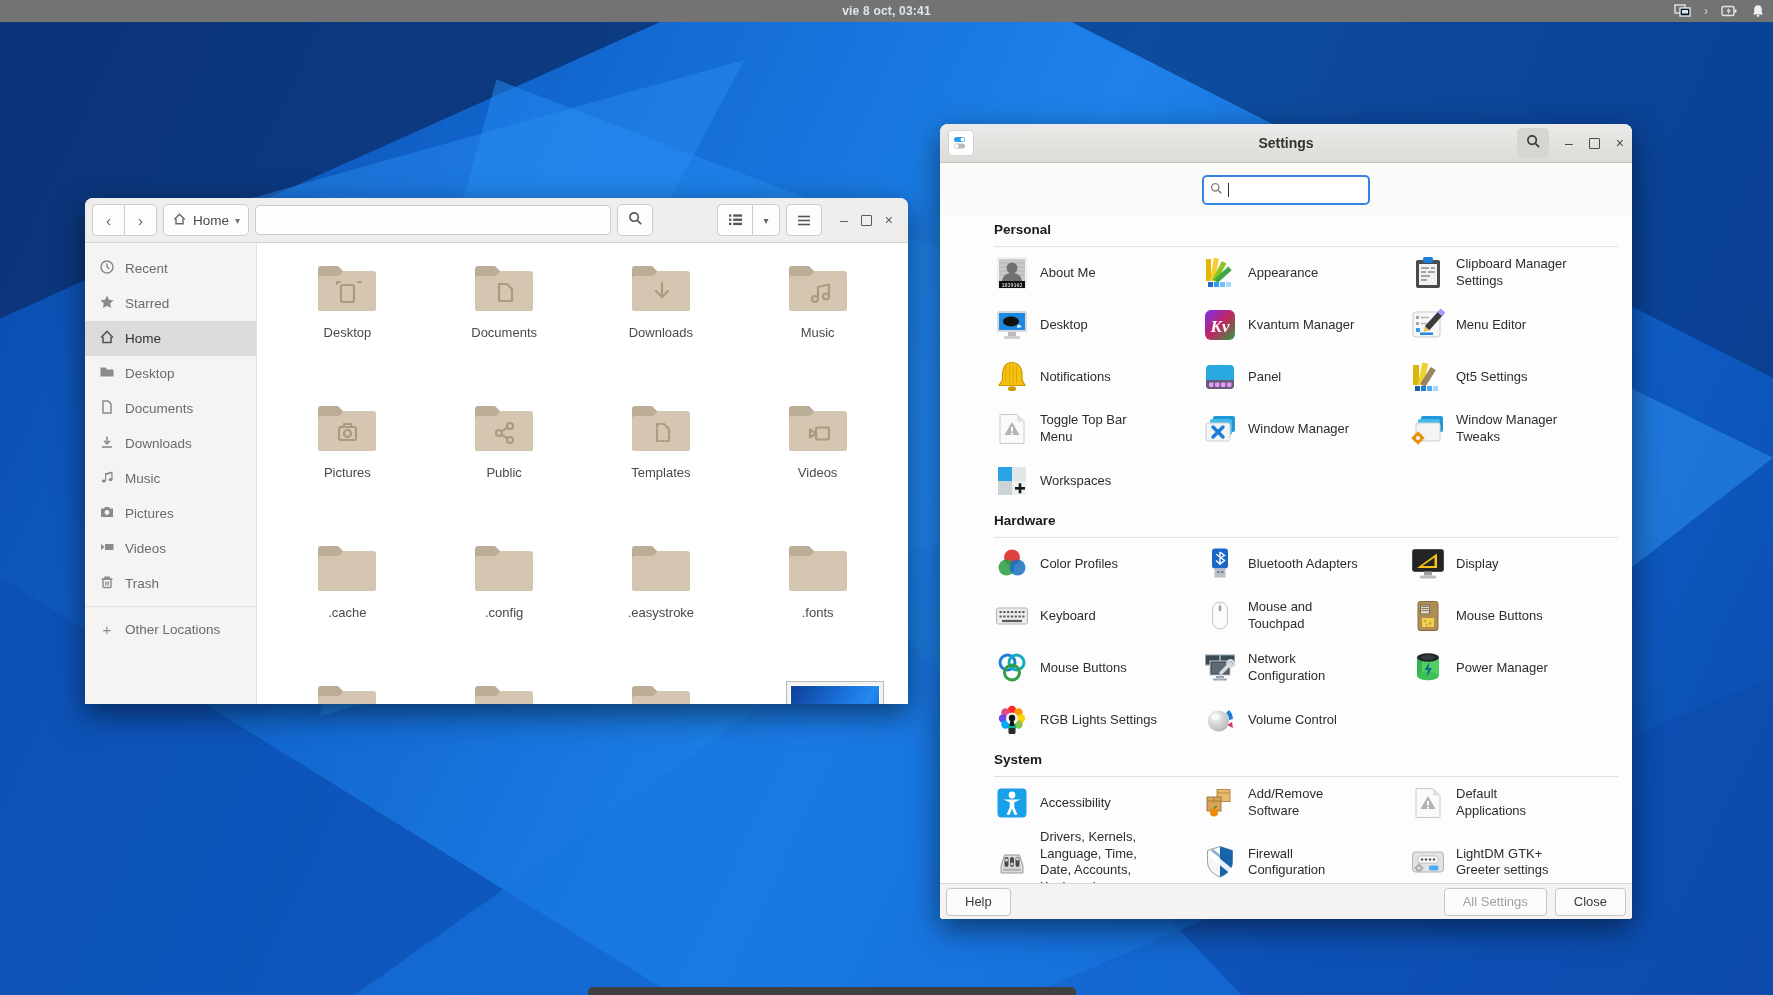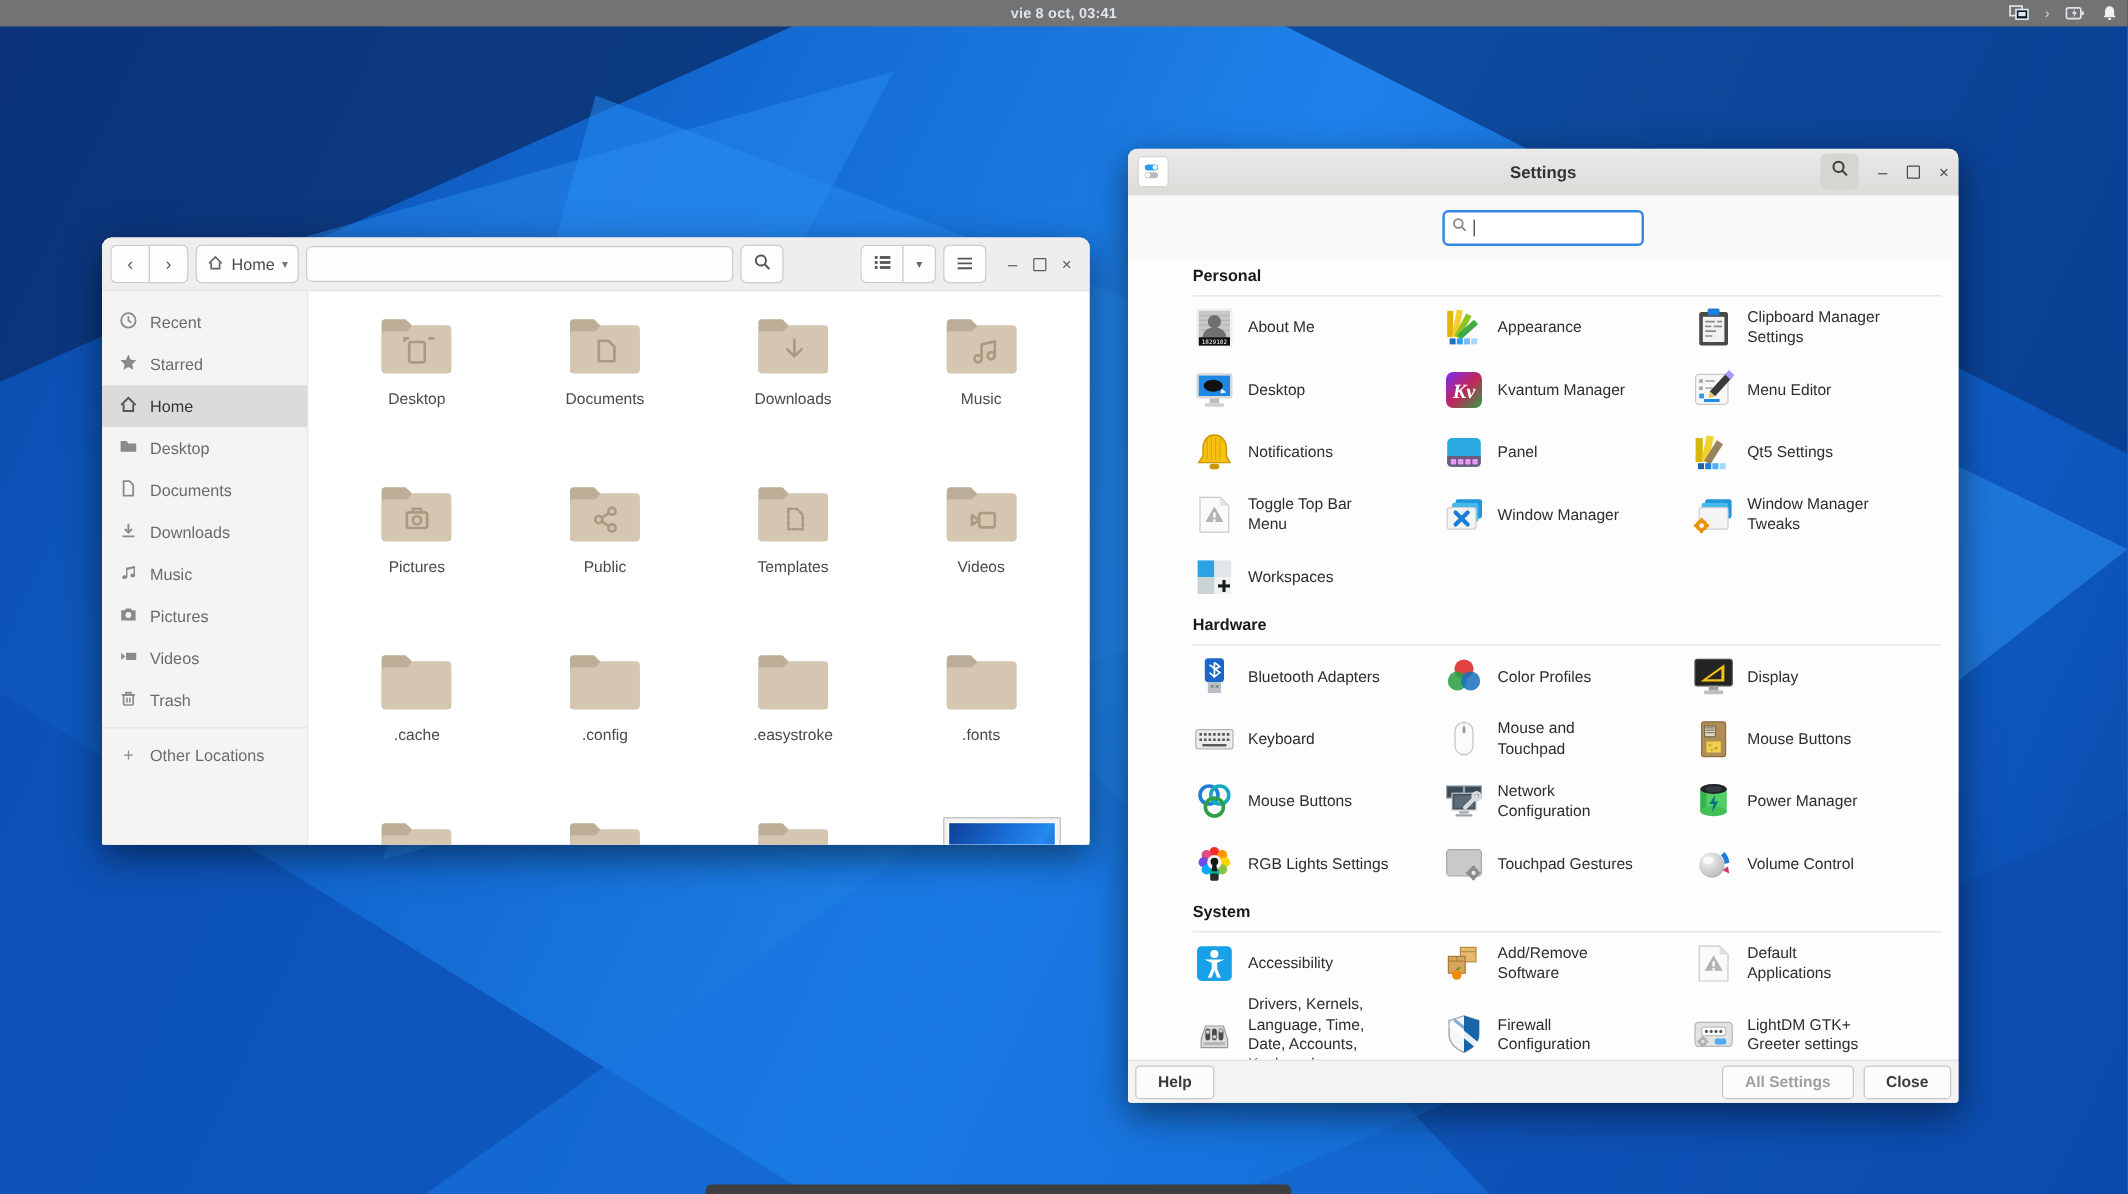--- a/index.html
+++ b/index.html
@@ -79,21 +79,21 @@
   .s-sec-hdr{height:24px;font-size:13.5px;font-weight:bold;color:#1a1a1a;
     border-bottom:1px solid #e1e1e0;display:flex;align-items:flex-start;}
   .s-items{display:grid;grid-template-columns:repeat(3,1fr);grid-auto-rows:minmax(52px,auto);}
   .s-item{display:flex;align-items:center;gap:10px;padding-right:6px;}
   .s-icon{width:36px;height:36px;flex:0 0 36px;}
   .s-icon svg{display:block;}
   .s-label{font-size:13px;color:#2d2d2d;line-height:1.28;white-space:pre-line;}
   .s-footer{height:35px;background:#f4f3f2;border-top:1px solid #d8d6d3;border-radius:0 0 3px 3px;
     display:flex;align-items:center;padding:0 6px;gap:8px;}
   .s-fbtn{height:26px;padding:0 18px;background:#fcfcfc;border:1px solid #c8c6c2;border-radius:4px;
-    display:flex;align-items:center;font-size:13px;color:#3a3a3a;font-weight:bold;}
+    display:flex;align-items:center;font-size:13px;color:#3a3a3a;}
   .s-fbtn.disabled{color:#a2a09d;}
   .s-footer .spacer{flex:1;}
   
   .dock{position:absolute;left:588px;top:987px;width:488px;height:8px;background:#3f3f3f;border-radius:5px 5px 0 0;z-index:5;}
 </style>
 </head>
 <body>
 
 <div class="wall">
   <div class="tri t1"></div>
@@ -668,38 +668,38 @@
             <span class="s-label">Workspaces</span>
           </div>
         </div>
       </div>
       <div class="s-section">
         <div class="s-sec-hdr">Hardware</div>
         <div class="s-items">
           <div class="s-item">
             <span class="s-icon">
               <svg width="36" height="36" viewBox="0 0 36 36">
+                <circle cx="18" cy="11.5" r="8" fill="#e03131" opacity=".92"></circle>
+                <circle cx="12.5" cy="21.5" r="8" fill="#2f9e44" opacity=".88"></circle>
+                <circle cx="23.5" cy="21.5" r="8" fill="#1971c2" opacity=".85"></circle>
+              </svg>
+            </span>
+            <span class="s-label">Color Profiles</span>
+          </div>
+          <div class="s-item">
+            <span class="s-icon">
+              <svg width="36" height="36" viewBox="0 0 36 36">
                 <rect x="10" y="2.5" width="16" height="20" rx="3" fill="#1b66c9"></rect>
                 <path d="M18 6 v12 l4.5-3.5 L14 8 M18 18 L14 14.5 M18 6 l4.5 3.5 L18 12" stroke="#fff" stroke-width="1.4" fill="none"></path>
                 <rect x="12.5" y="22.5" width="11" height="9" fill="#b9c0c7"></rect>
                 <rect x="15" y="25" width="2.5" height="2" fill="#7a828a"></rect>
                 <rect x="19" y="25" width="2.5" height="2" fill="#7a828a"></rect>
               </svg>
             </span>
             <span class="s-label">Bluetooth Adapters</span>
-          </div>
-          <div class="s-item">
-            <span class="s-icon">
-              <svg width="36" height="36" viewBox="0 0 36 36">
-                <circle cx="18" cy="11.5" r="8" fill="#e03131" opacity=".92"></circle>
-                <circle cx="12.5" cy="21.5" r="8" fill="#2f9e44" opacity=".88"></circle>
-                <circle cx="23.5" cy="21.5" r="8" fill="#1971c2" opacity=".85"></circle>
-              </svg>
-            </span>
-            <span class="s-label">Color Profiles</span>
           </div>
           <div class="s-item">
             <span class="s-icon">
               <svg width="36" height="36" viewBox="0 0 36 36">
                 <rect x="2.5" y="3.5" width="31" height="22" rx="2" fill="#242424" stroke="#4a4a4a"></rect>
                 <path d="M7 22 L27 7.5 V22 z" fill="#f5c211"></path>
                 <path d="M12.5 20 L24.5 11.5 V20 z" fill="#242424"></path>
                 <rect x="14" y="25.5" width="8" height="4" fill="#9e9e9e"></rect>
                 <rect x="10" y="29.5" width="16" height="3" rx="1" fill="#bdbdbd"></rect>
               </svg>
@@ -793,36 +793,20 @@
                   <circle cx="11.5" cy="22.5" r="4.2" fill="#00a8ff"></circle>
                   <circle cx="18" cy="25" r="4.2" fill="#00b894"></circle>
                 </g>
                 <circle cx="18" cy="16.5" r="6" fill="#f2f2f2"></circle>
                 <circle cx="18" cy="16" r="3.2" fill="#141414"></circle>
                 <path d="M16.5 18 h3 l1 6 h-5 z" fill="#141414"></path>
                 <rect x="14.5" y="26" width="7" height="6" rx="1.5" fill="#2b2b2b"></rect>
               </svg>
             </span>
             <span class="s-label">RGB Lights Settings</span>
-          </div>
-          <div class="s-item">
-            <span class="s-icon">
-              <svg width="36" height="36" viewBox="0 0 36 36">
-                <rect x="3.5" y="6" width="29" height="22" rx="3" fill="#c9c9c9" stroke="#a8a8a8"></rect>
-                <g fill="#8d8d8d">
-                  <circle cx="26" cy="25.5" r="4.5"></circle>
-                  <rect x="24.9" y="19.9" width="2.2" height="11.2"></rect>
-                  <rect x="20.4" y="24.4" width="11.2" height="2.2"></rect>
-                  <rect x="21.5" y="21" width="2.2" height="9" transform="rotate(45 26 25.5)"></rect>
-                  <rect x="21.5" y="21" width="2.2" height="9" transform="rotate(-45 26 25.5)"></rect>
-                </g>
-                <circle cx="26" cy="25.5" r="1.8" fill="#e8e8e8"></circle>
-              </svg>
-            </span>
-            <span class="s-label">Touchpad Gestures</span>
           </div>
           <div class="s-item">
             <span class="s-icon">
               <svg width="36" height="36" viewBox="0 0 36 36">
                 <defs>
                   <radialGradient id="knb" cx=".35" cy=".3" r=".9">
                     <stop offset="0" stop-color="#f5f5f5"></stop>
                     <stop offset=".7" stop-color="#c2c2c2"></stop>
                     <stop offset="1" stop-color="#9a9a9a"></stop>
                   </radialGradient>

